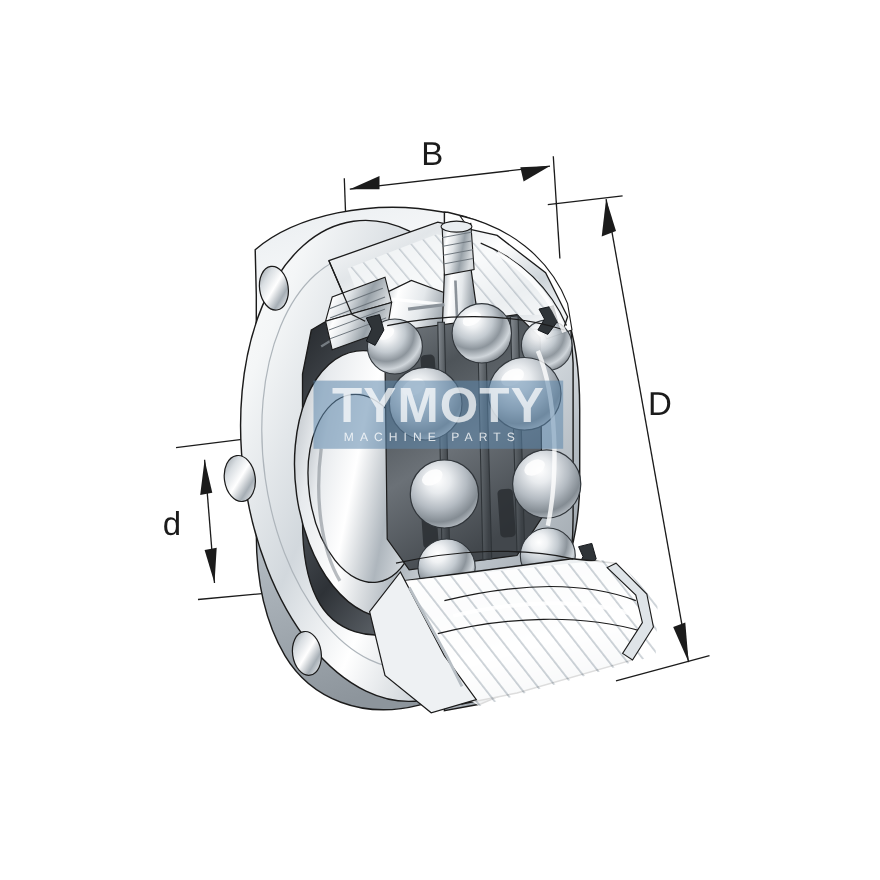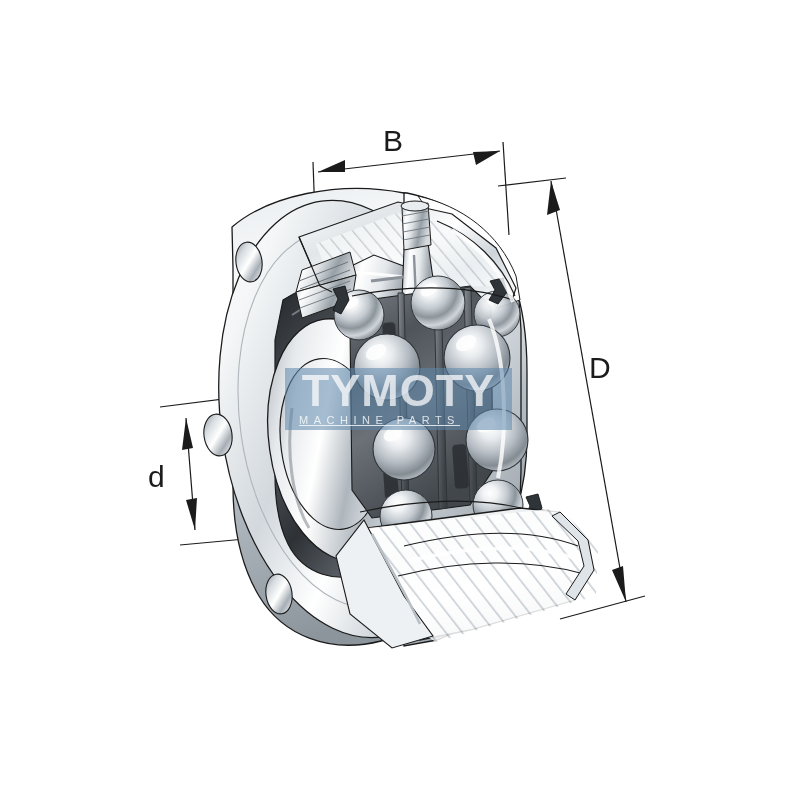--- a/index.html
+++ b/index.html
@@ -7,30 +7,30 @@
   body{width:800px;height:800px;overflow:hidden;
        font-family:"Liberation Sans", sans-serif;}
   #stage{position:relative;width:800px;height:800px;background:#ffffff;}
   #art{position:absolute;left:0;top:0;width:800px;height:800px;}
   .dimlabel{position:absolute;color:#1b1b1b;font-family:"Liberation Sans",sans-serif;
             font-weight:400;line-height:1;user-select:none;}
   #lbl-B{left:383px;top:126px;font-size:30px;}
   #lbl-D{left:589px;top:353px;font-size:30px;}
   #lbl-d{left:148px;top:462px;font-size:30px;}
   
-  #wm{position:absolute;left:285px;top:368px;width:227px;height:62px;
+  #wm{position:absolute;left:285px;top:346px;width:227px;height:62px;
       background:rgba(92,134,171,0.55);overflow:hidden;}
   #wm-main{position:absolute;left:0px;top:-2px;width:227px;text-align:center;
            font-family:"Liberation Sans",sans-serif;font-size:45px;font-weight:700;
            letter-spacing:1px;color:rgba(255,255,255,0.72);line-height:50px;
            white-space:nowrap;}
-  #wm-sub{position:absolute;left:0px;top:46px;width:189px;text-align:center;
+  #wm-sub{position:absolute;left:0px;top:46px;width:216px;text-align:center;
           font-family:"Liberation Sans",sans-serif;font-size:11px;font-weight:400;
           letter-spacing:5.5px;color:rgba(255,255,255,0.78);line-height:12px;
-          white-space:nowrap;text-decoration:underline;}
+          white-space:nowrap;}
 </style>
 </head>
 <body>
 
 <div id="stage">
 
   <svg id="art" viewBox="0 0 800 800">
     <defs>
 
       <linearGradient id="gFlangeFace" x1="0" y1="0" x2="1" y2="1">

